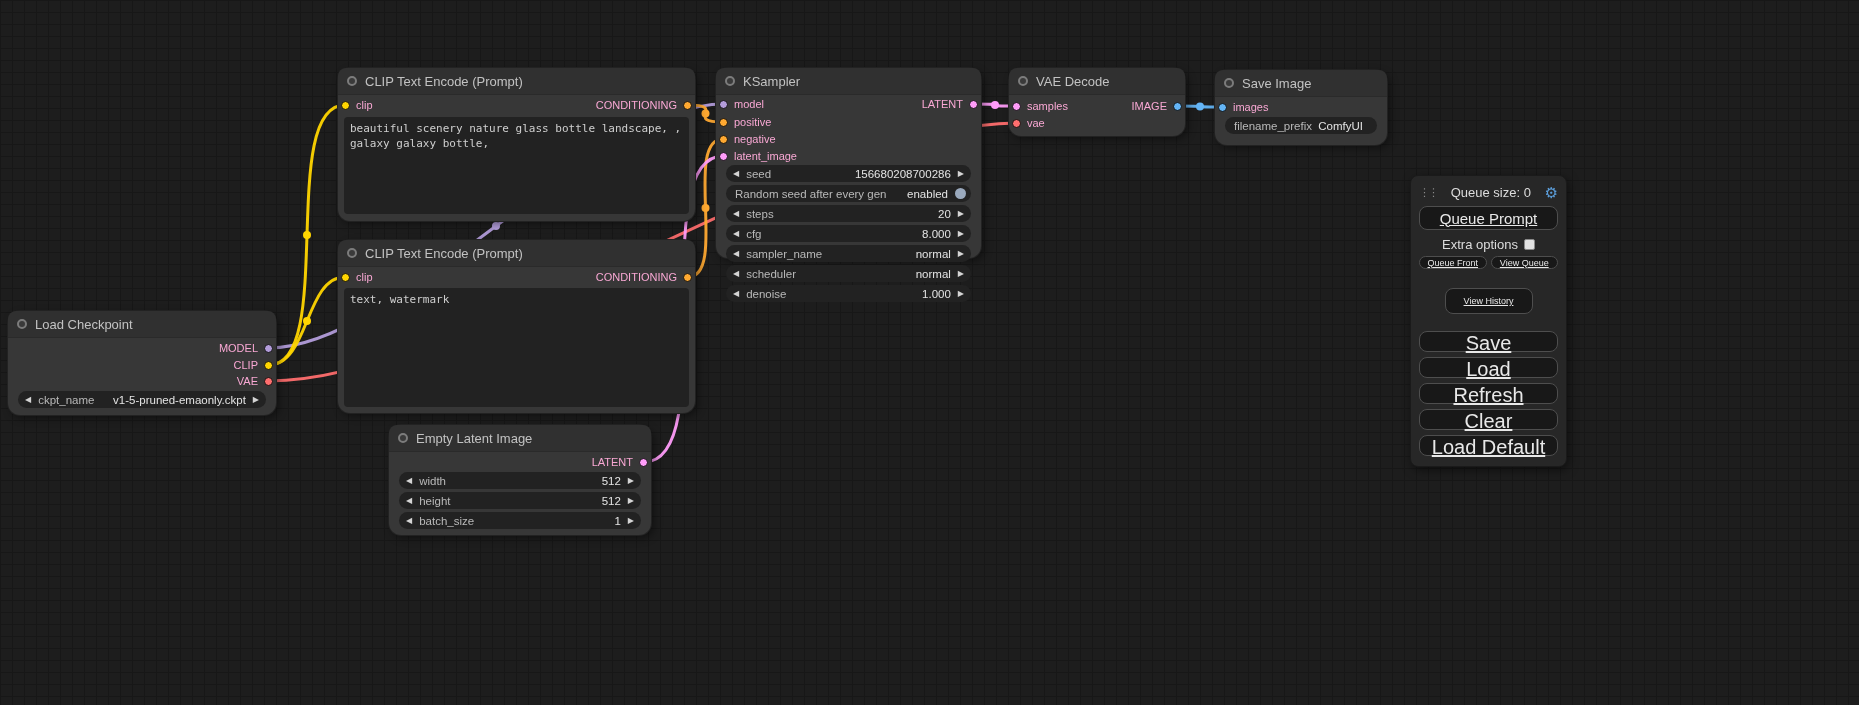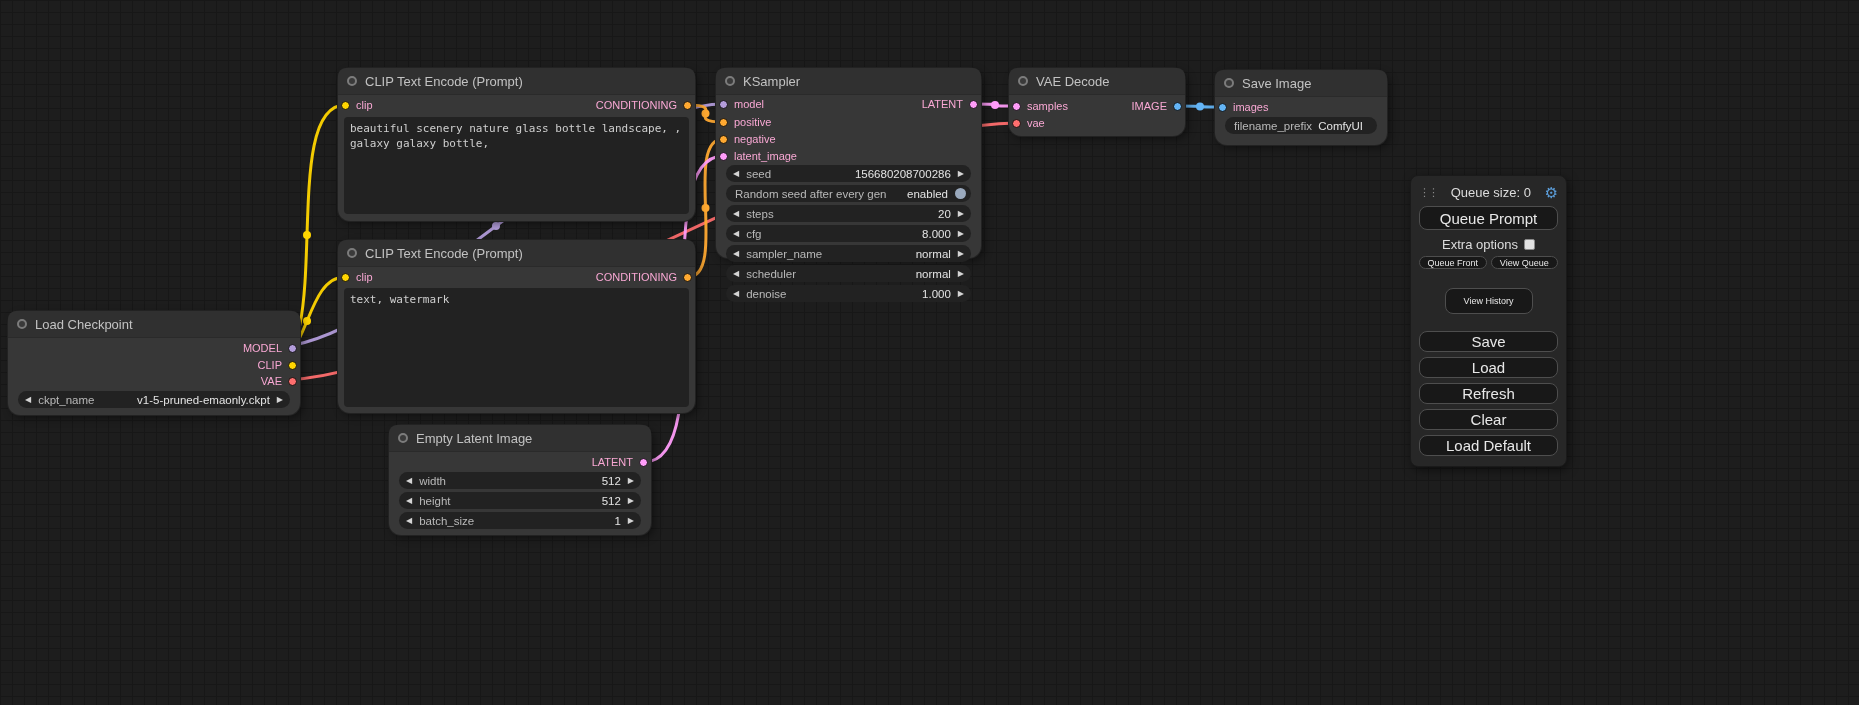--- a/index.html
+++ b/index.html
@@ -47,30 +47,30 @@
     background:#272727;border-radius:8px;border:1px solid #1a1a1a;
     box-shadow:2px 3px 10px rgba(0,0,0,.5);
     padding:6px 8px 10px;box-sizing:border-box;display:flex;flex-direction:column;
   }
   .menu-header{display:flex;align-items:center;height:20px;}
   .drag-handle{color:#8a8a8a;font-size:11px;letter-spacing:-2px;cursor:move;line-height:1;}
   .queue-size{flex:1;text-align:center;color:#dddddd;font-size:13px;}
   .gear{font-size:15px;line-height:1;cursor:pointer;}
   .menu button{
     background:#181818;border:1px solid #4e4e4e;border-radius:8px;color:#e8e8e8;
-    font-family:"Liberation Sans",sans-serif;cursor:pointer;padding:0;
+    font-family:"Liberation Sans",sans-serif;cursor:pointer;padding:0;text-decoration:underline;
   }
   .btn-queue{height:24px;font-size:15px;margin-top:4px;width:100%;}
   .extra-row{display:flex;align-items:center;justify-content:center;gap:6px;margin:7px 0 4px;}
   .extra-label{color:#dddddd;font-size:13px;}
   .checkbox{width:11px;height:11px;background:#e2e2e2;border:1px solid #8a8a8a;border-radius:2px;box-sizing:border-box;}
   .small-row{display:flex;gap:4px;margin-bottom:3px;}
   .btn-small{flex:1;height:13px;font-size:9px;border-radius:7px;}
   .btn-history{display:block;height:26px;font-size:9px;border-radius:7px;width:88px;margin:16px auto 12px;}
-  .btn-large{height:21px;font-size:15px;width:100%;margin-top:5px;}
+  .btn-large{height:21px;font-size:20px;width:100%;margin-top:5px;}
 </style>
 </head>
 <body>
 
 <div class="canvas">
 
   <svg class="links" id="links" width="1859" height="705">
       <path d="M 269 348 C 397.85359909602835 348, 594.1464009039717 104, 723 104" stroke="#b39ddb" stroke-width="3" fill="none" stroke-linecap="round" opacity="0.95"></path>
       <circle cx="496" cy="226" r="4" fill="#b39ddb"></circle>
       <path d="M 269 365 C 336.72001181334804 365, 277.27998818665196 105, 345 105" stroke="#ffd500" stroke-width="3" fill="none" stroke-linecap="round" opacity="0.95"></path>
@@ -84,21 +84,21 @@
       <path d="M 688 277 C 728 277, 683 139, 723 139" stroke="#ffa931" stroke-width="3" fill="none" stroke-linecap="round" opacity="0.95"></path>
       <circle cx="705.5" cy="208" r="4" fill="#ffa931"></circle>
       <path d="M 644 462 C 723.0083065253268 462, 643.9916934746732 156, 723 156" stroke="#ff9cf9" stroke-width="3" fill="none" stroke-linecap="round" opacity="0.95"></path>
       <circle cx="683.5" cy="309" r="4" fill="#ff9cf9"></circle>
       <path d="M 974 104 C 1014 104, 976 106, 1016 106" stroke="#ff9cf9" stroke-width="3" fill="none" stroke-linecap="round" opacity="0.95"></path>
       <circle cx="995" cy="105" r="4" fill="#ff9cf9"></circle>
       <path d="M 1178 106 C 1218 106, 1182 107, 1222 107" stroke="#64b5f6" stroke-width="3" fill="none" stroke-linecap="round" opacity="0.95"></path>
       <circle cx="1200" cy="106.5" r="4" fill="#64b5f6"></circle>
     </svg>
 
-  <div class="node" style="left:8px;top:311px;width:292px;height:104px">
+  <div class="node" style="left:8px;top:311px;width:268px;height:104px">
     <div class="node-title">
       <span class="tdot"></span>
       <span class="ttext">Load Checkpoint</span>
     </div>
     <div class="row" style="top:29px">
       <span class="sout">
         <span class="slabel">MODEL</span>
         <span class="port" style="background-color: rgb(179, 157, 219);"></span>
       </span>
     </div>

